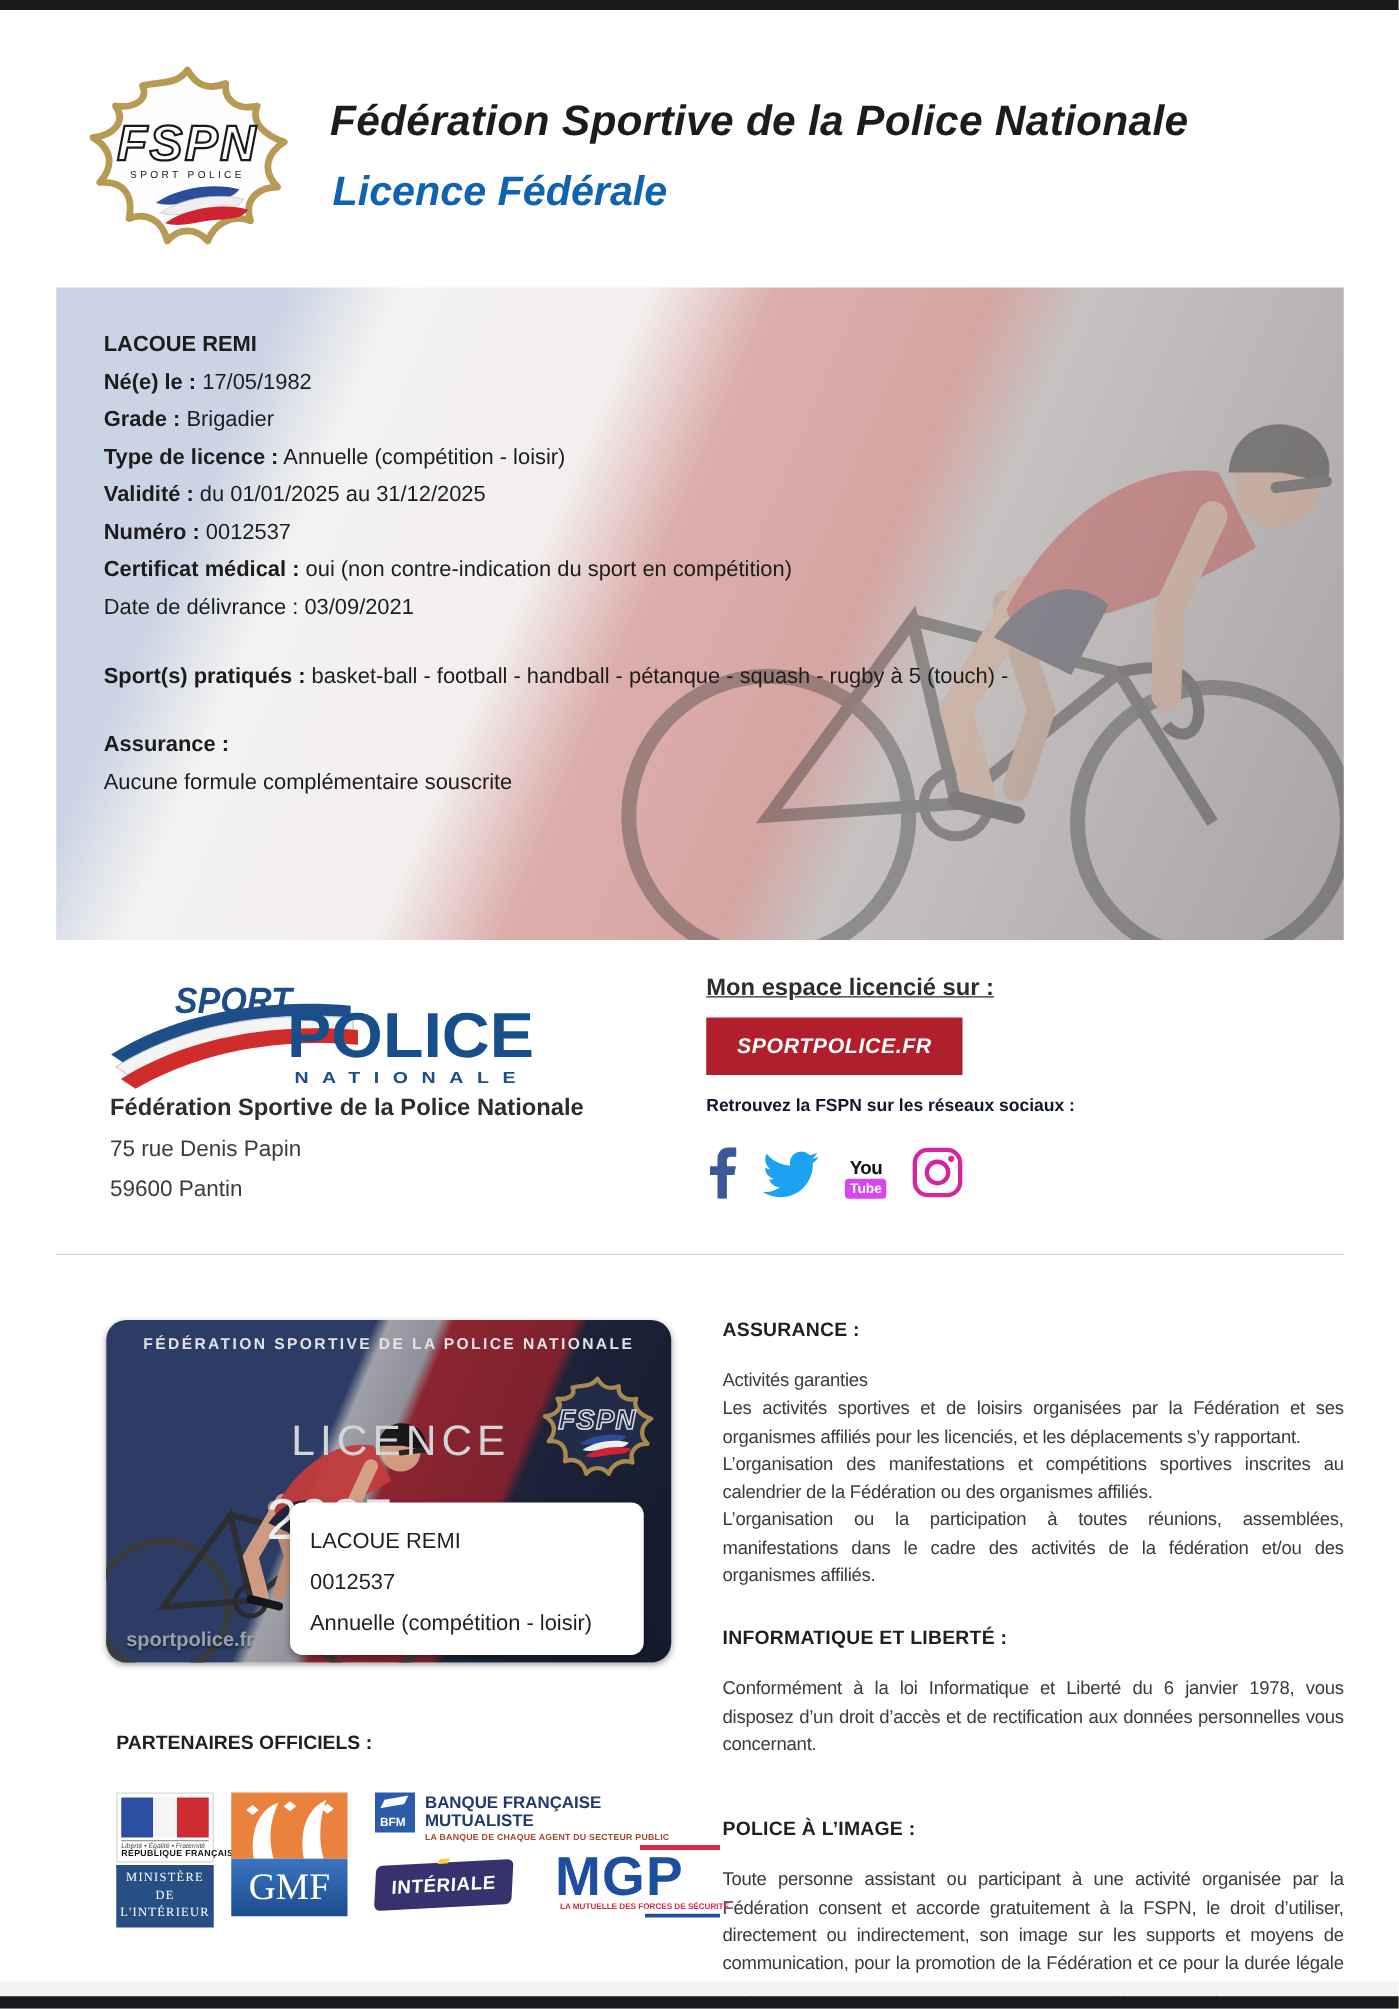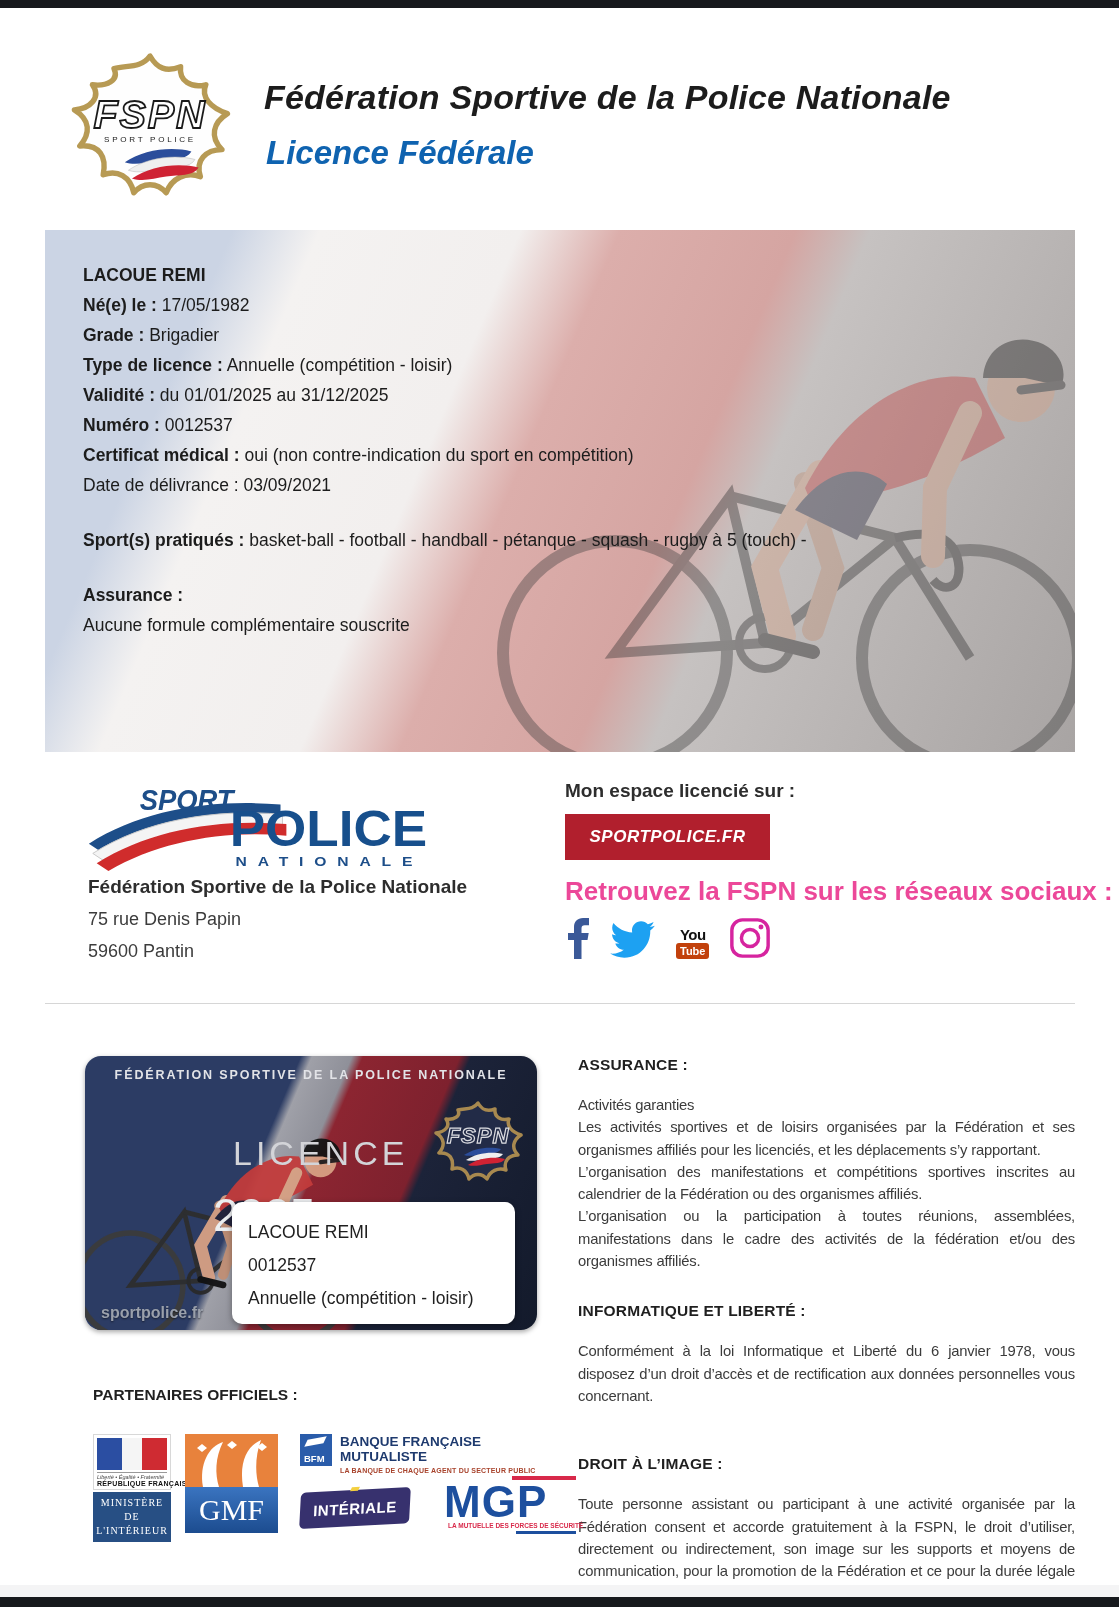--- a/index.html
+++ b/index.html
@@ -28,30 +28,30 @@
   .panel-text p{margin:0;line-height:30px;}
   .panel-text b{font-weight:bold;}
   .panel-text .mt-lg{margin-top:25px;}
   .panel-text .name{font-weight:bold;}
 
   
   .sp-logo{position:absolute;left:83px;top:780px;width:352px;height:95px;}
   .fed-name{position:absolute;left:88px;top:876px;font-size:19px;font-weight:bold;color:#2d2d2d;}
   .addr1{position:absolute;left:88px;top:909px;font-size:18px;color:#3c3c3c;}
   .addr2{position:absolute;left:88px;top:941px;font-size:18px;color:#3c3c3c;}
-  .mid-heading1{position:absolute;left:565px;top:780px;font-size:19px;font-weight:bold;color:#2d2d2d;}
+  .mid-heading1{position:absolute;left:565px;top:780px;font-size:19px;font-weight:bold;color:#2d2d2d;text-decoration:underline;}
   .portal-btn{position:absolute;left:565px;top:814px;width:205px;height:46px;line-height:46px;
     background:#b11f2d;color:#fff;font-size:17px;font-weight:bold;font-style:italic;
     text-align:center;letter-spacing:.5px;cursor:pointer;}
-  .mid-heading2{position:absolute;left:565px;top:876px;font-size:26px;font-weight:bold;color:#ec4899;}
+  .mid-heading2{position:absolute;left:565px;top:876px;font-size:14px;font-weight:bold;color:#0f172a;}
   .social-row{position:absolute;left:568px;top:913px;display:flex;align-items:flex-end;gap:20px;height:46px;}
   .social-row svg{display:block;cursor:pointer;}
   .yt-icon{display:flex;flex-direction:column;align-items:center;cursor:pointer;}
   .yt-you{font-size:15px;font-weight:bold;color:#111;line-height:15px;letter-spacing:-.5px;}
-  .yt-tube{background:#c2410c;color:#fff;font-size:11px;font-weight:bold;line-height:16px;padding:0 4px;border-radius:3px;margin-top:1px;}
+  .yt-tube{background:#d946ef;color:#fff;font-size:11px;font-weight:bold;line-height:16px;padding:0 4px;border-radius:3px;margin-top:1px;}
 
   .separator{position:absolute;left:45px;top:1003px;width:1030px;height:1px;background:#d6d6d6;}
 
   
   .card{
     position:absolute;left:85px;top:1056px;width:452px;height:274px;border-radius:16px;overflow:hidden;
     background:linear-gradient(113deg,#2c3c64 0%,#2c3c64 38%,#9fa0a8 40%,#8f9099 47%,#8c2531 49%,#7e212e 66%,#1c2339 68%,#131a2b 100%);
     box-shadow:0 2px 5px rgba(0,0,0,.35);
   }
   .card-cyclist{position:absolute;left:-25px;top:35px;width:300px;height:253px;opacity:.95;}
@@ -229,21 +229,21 @@
   </div>
 
   <div class="legal">
     <h4>ASSURANCE :</h4>
     <p>Activités garanties</p>
     <p>Les activités sportives et de loisirs organisées par la Fédération et ses organismes affiliés pour les licenciés, et les déplacements s’y rapportant.</p>
     <p>L’organisation des manifestations et compétitions sportives inscrites au calendrier de la Fédération ou des organismes affiliés.</p>
     <p>L’organisation ou la participation à toutes réunions, assemblées, manifestations dans le cadre des activités de la fédération et/ou des organismes affiliés.</p>
     <h4 class="sp">INFORMATIQUE ET LIBERTÉ :</h4>
     <p>Conformément à la loi Informatique et Liberté du 6 janvier 1978, vous disposez d’un droit d’accès et de rectification aux données personnelles vous concernant.</p>
-    <h4 class="sp2">DROIT À L’IMAGE :</h4>
+    <h4 class="sp2">POLICE À L’IMAGE :</h4>
     <p>Toute personne assistant ou participant à une activité organisée par la Fédération consent et accorde gratuitement à la FSPN, le droit d’utiliser, directement ou indirectement, son image sur les supports et moyens de communication, pour la promotion de la Fédération et ce pour la durée légale de protection des droits d’auteur relative à ces supports et moyens.</p>
   </div>
 
   <h4 class="partners-heading">PARTENAIRES OFFICIELS :</h4>
   <div class="partners">
 
     <div class="logo-ministere">
       <div class="min-top">
         <div class="min-flag"></div>
         <div class="min-motto">Liberté • Égalité • Fraternité</div>

